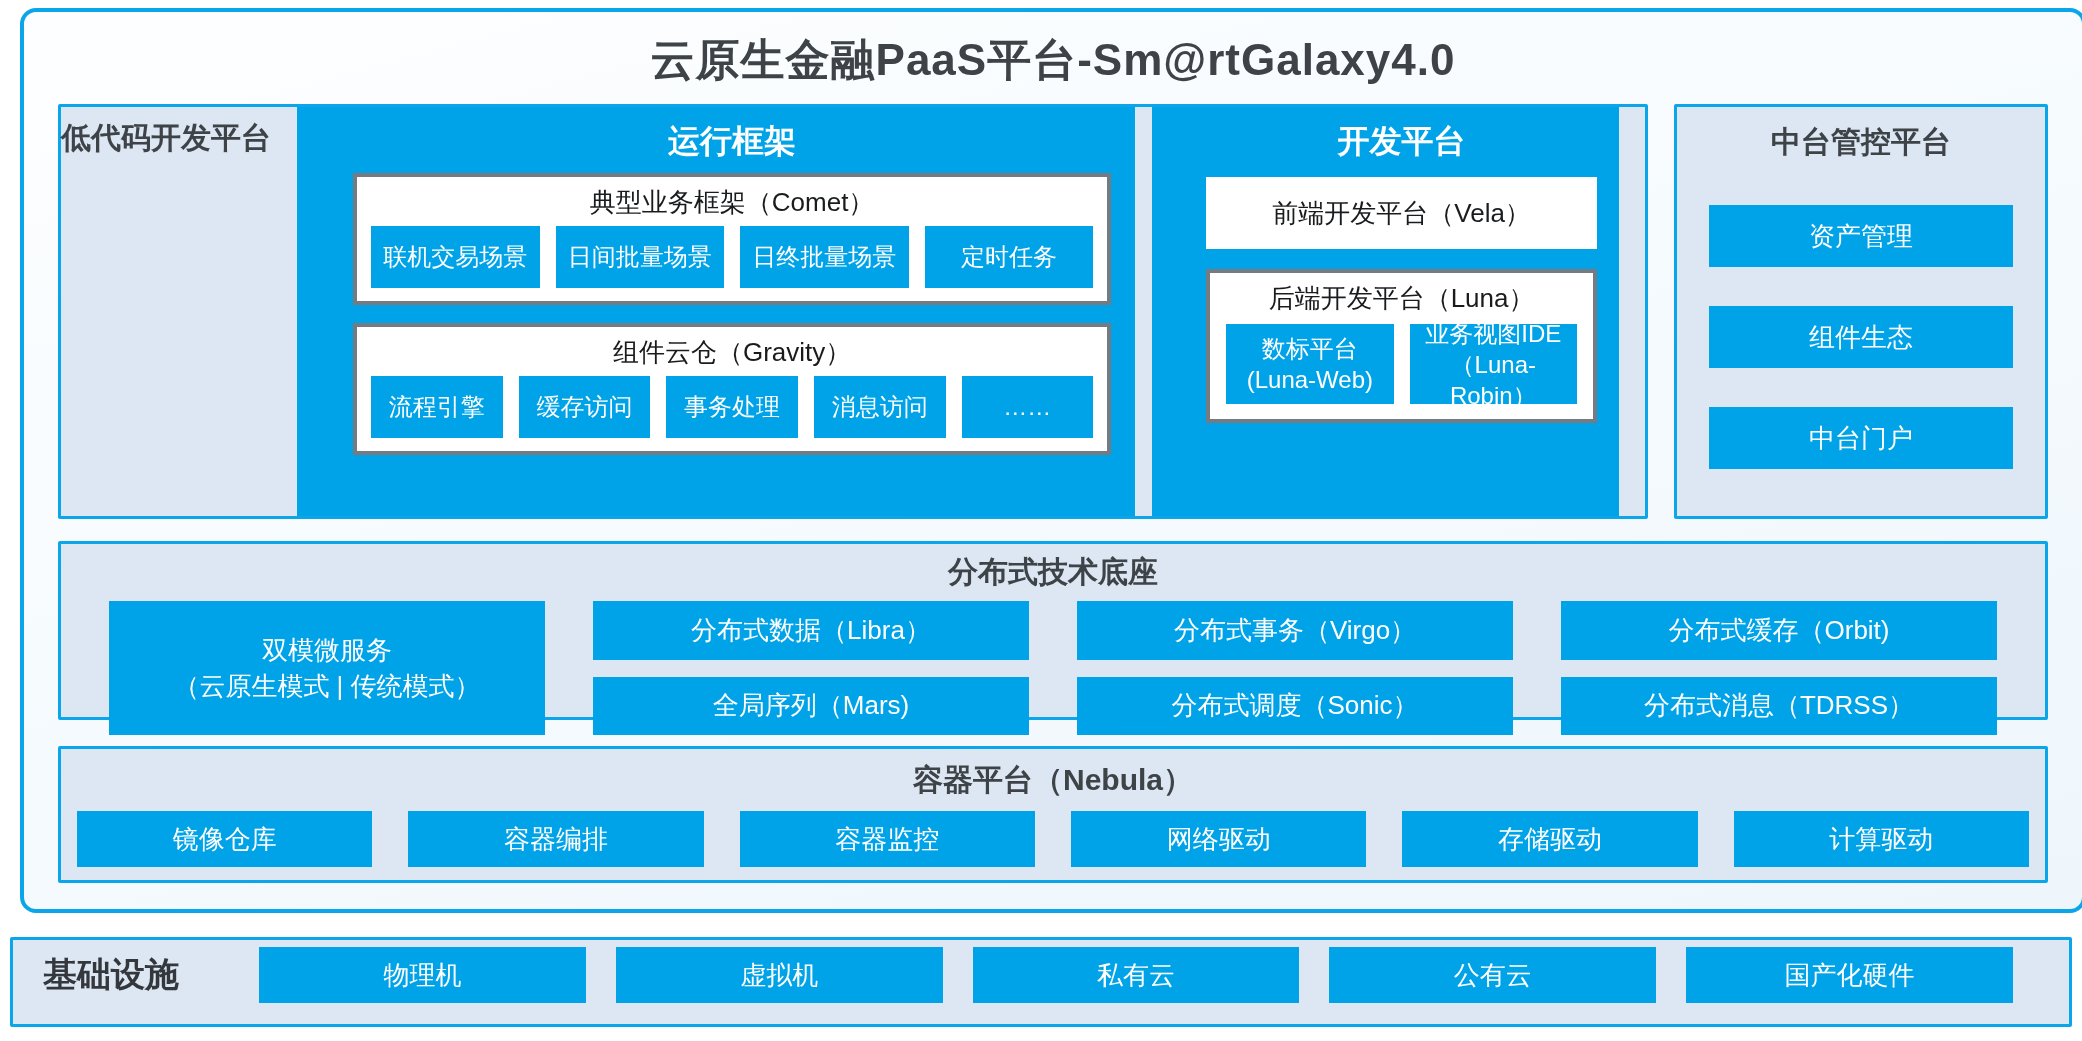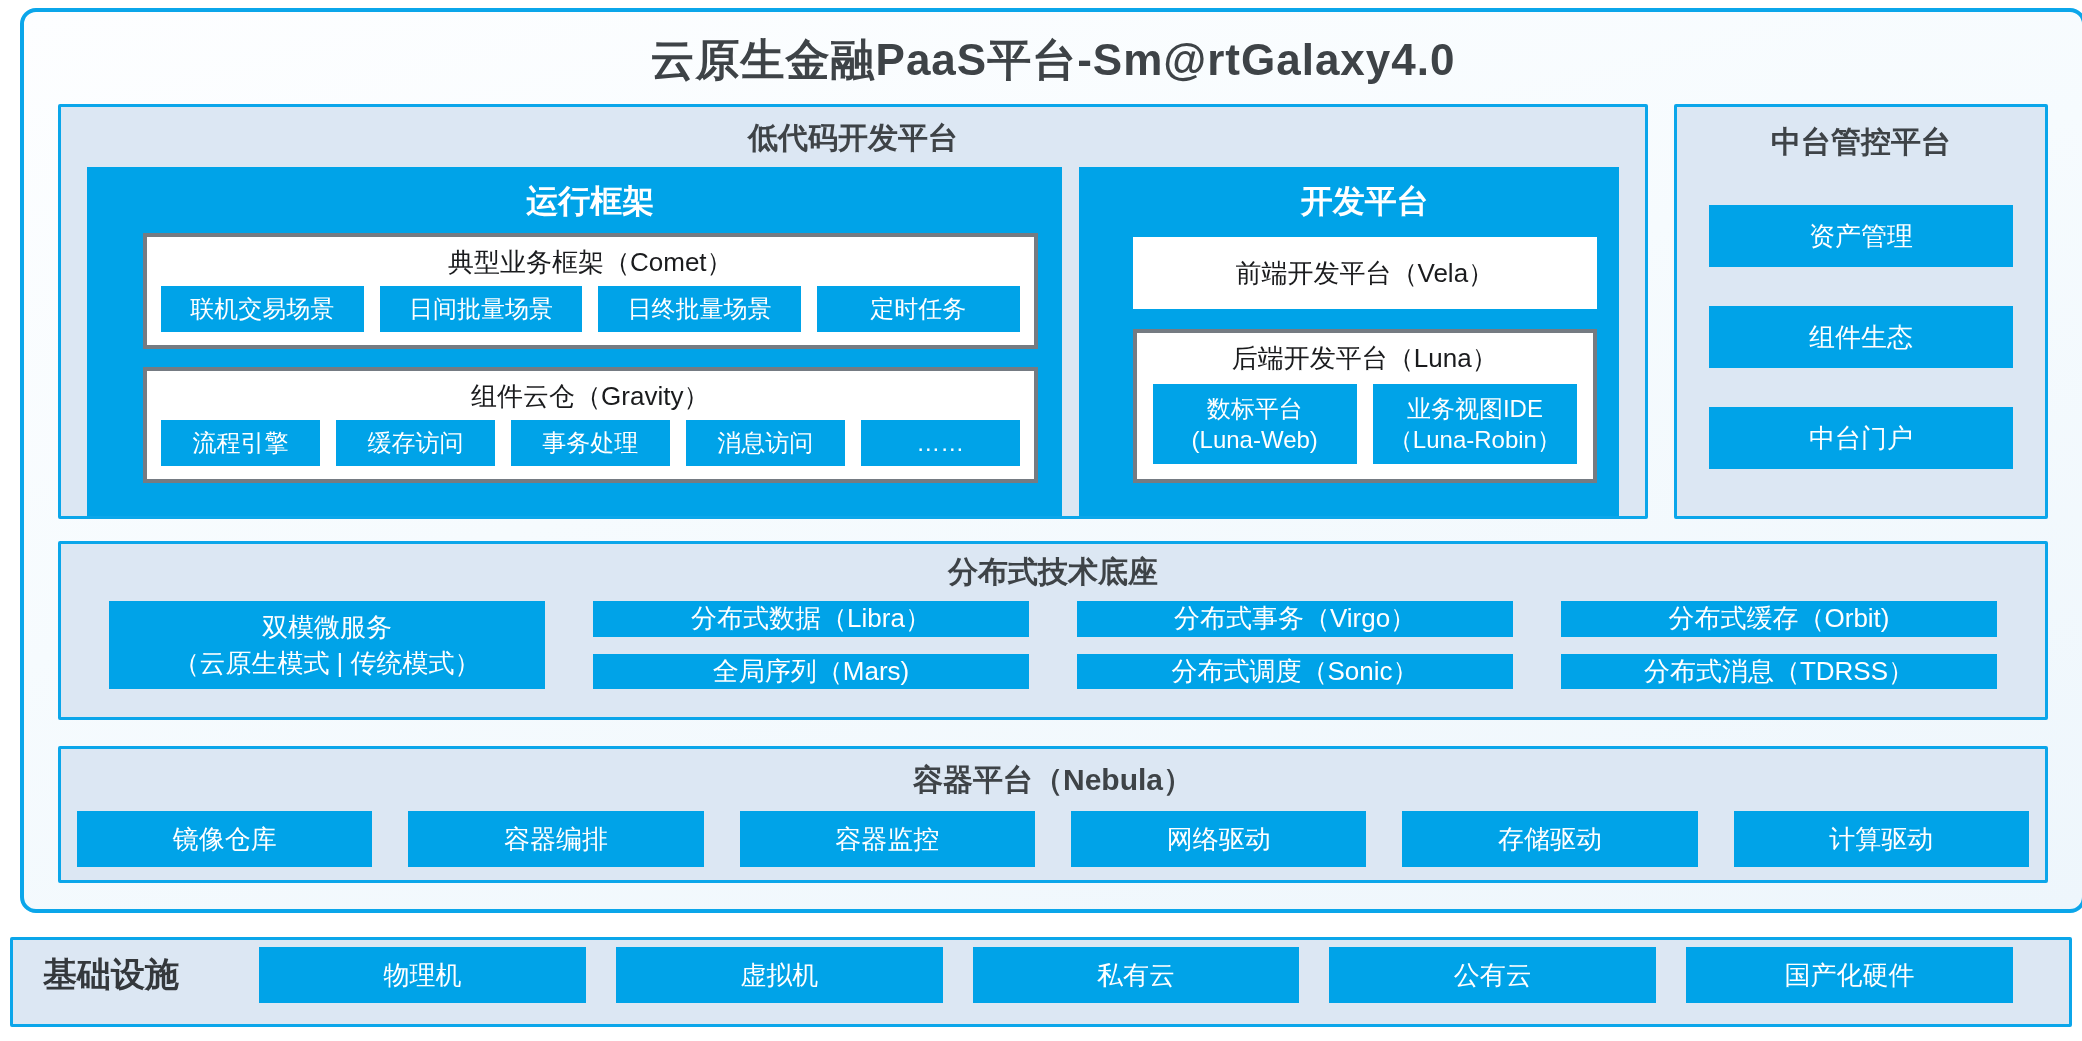--- a/index.html
+++ b/index.html
@@ -18,59 +18,59 @@
     padding-top:20px;line-height:56px;letter-spacing:1px;
   }
   .section{
     box-sizing:border-box;border:3px solid #0ba6ea;background:#dce7f3;border-radius:2px;
   }
   .section-title{
     text-align:center;font-size:30px;font-weight:700;color:#3e4347;line-height:38px;
   }
   
   .row-main{display:flex;gap:26px;margin:16px 34px 0;height:415px;}
-  .lowcode{flex:1 1 auto;display:flex;flex-direction:column;}
+  .lowcode{flex:1 1 auto;display:flex;flex-direction:row;}
   .lowcode .section-title{padding:12px 0 10px;}
   .lowcode-body{display:flex;gap:17px;padding:0 26px;flex:1;}
   .blue-panel{background:#00a3e8;display:flex;flex-direction:column;padding-left:32px;}
   .runtime{flex:990 0 0;}
   .dev{flex:534 0 0;}
   .blue-panel-title{
     color:#ffffff;font-size:32px;font-weight:700;text-align:center;padding:14px 0 12px;line-height:40px;
   }
   .white-box{
     background:#ffffff;border:4px solid #757b82;margin:0 24px 18px;box-sizing:border-box;
   }
   .white-box-title{
     text-align:center;font-size:26px;font-weight:500;color:#1a1b1d;padding:7px 0 6px;line-height:36px;
   }
   .chip-row{display:flex;gap:16px;padding:0 14px 13px;}
   .chip{
     flex:1 1 0;background:#00a3e8;color:#ffffff;font-size:24px;font-weight:400;
-    display:flex;align-items:center;justify-content:center;height:46px;text-align:center;
+    display:flex;align-items:center;justify-content:center;height:62px;text-align:center;
   }
   .vela-box{
     background:#ffffff;margin:4px 22px 20px;height:72px;display:flex;align-items:center;justify-content:center;
     font-size:26px;font-weight:500;color:#1a1b1d;
   }
   .luna-box{margin:0 22px 16px;}
   .luna-box .chip-row{padding:2px 16px 15px;}
   .chip.two-line{height:80px;white-space:pre-line;line-height:31px;}
   
   .midplatform{width:374px;flex:0 0 374px;display:flex;flex-direction:column;}
   .midplatform .section-title{padding:16px 12px 0;}
   .mid-bars{display:flex;flex-direction:column;gap:39px;margin:44px 32px 0;}
   .mid-bar{
     height:62px;background:#00a3e8;color:#ffffff;font-size:26px;
     display:flex;align-items:center;justify-content:center;
   }
   
   .distributed{margin:22px 34px 0;height:179px;}
   .distributed .section-title{padding:9px 0 10px;}
-  .dist-grid{display:flex;gap:48px;padding:0 48px;height:88px;}
+  .dist-grid{display:flex;gap:48px;padding:0 48px;height:134px;}
   .dist-col{flex:1 1 0;display:flex;flex-direction:column;gap:17px;}
   .dist-cell{
     background:#00a3e8;color:#ffffff;font-size:26px;flex:1 1 0;
     display:flex;align-items:center;justify-content:center;text-align:center;
   }
   .dist-big{
     flex:1 1 0;background:#00a3e8;color:#ffffff;font-size:26px;
     display:flex;align-items:center;justify-content:center;text-align:center;
     white-space:pre-line;line-height:36px;
   }

